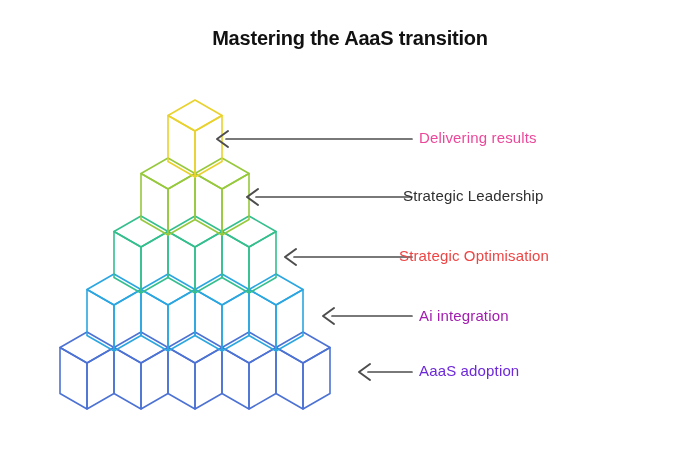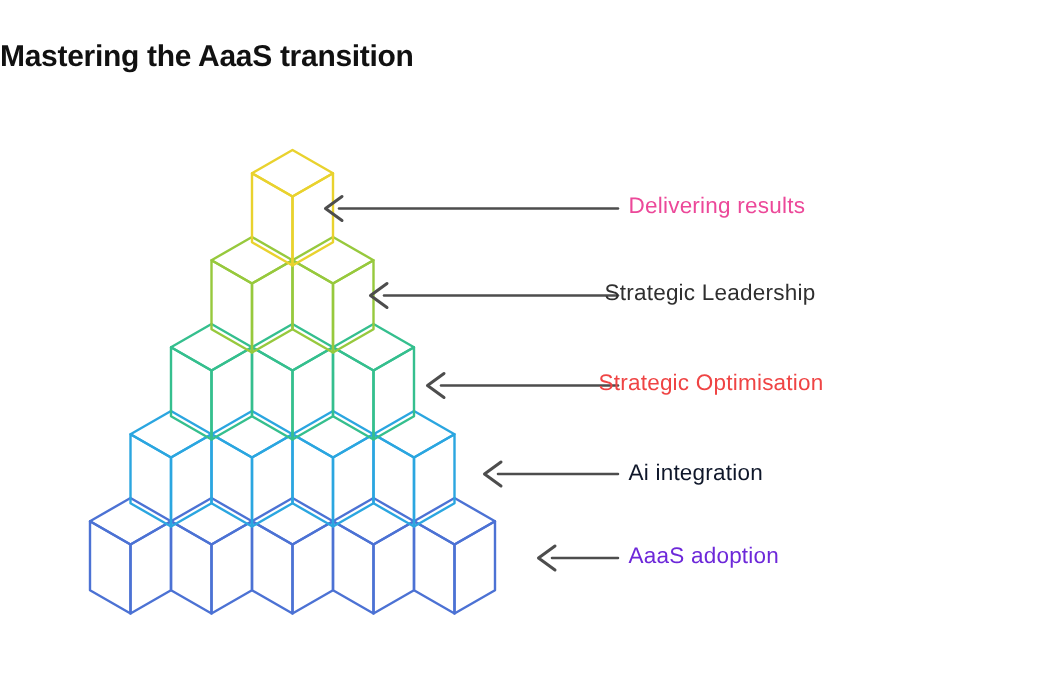--- a/index.html
+++ b/index.html
@@ -6,20 +6,21 @@
   body{
     width:700px;height:450px;
     background:#ffffff;
     font-family:"Liberation Sans","DejaVu Sans",sans-serif;
     overflow:hidden;
     position:relative;
   }
   #page-title{
     position:absolute;
     top:27px;left:0;width:700px;
+    text-align:center;
     font-size:20px;
     font-weight:bold;
     color:#111111;
     letter-spacing:-0.2px;
   }
   #diagram{
     position:absolute;top:0;left:0;
     width:700px;height:450px;
   }
   .stage-label{
@@ -144,15 +145,15 @@
         <line x1="412.00" y1="372.00" x2="368.00" y2="372.00" stroke="#4d4d4d" stroke-width="1.7" stroke-linecap="round"></line>
         <polyline points="370,364 359,372 370,380" fill="none" stroke="#4d4d4d" stroke-width="2" stroke-linecap="round" stroke-linejoin="round"></polyline>
       </g>
     </g>
 </svg>
 
 <div id="labels-layer">
     <div class="stage-label" style="left: 419px; top: 129px; color: #ec4899;">Delivering results</div>
     <div class="stage-label" style="left: 403px; top: 187px; color: rgb(47, 47, 47);">Strategic Leadership</div>
     <div class="stage-label" style="left: 399px; top: 247px; color: #ef4444;">Strategic Optimisation</div>
-    <div class="stage-label" style="left: 419px; top: 307px; color: #0f172a;">Ai integration</div>
+    <div class="stage-label" style="left: 419px; top: 307px; color: #a21caf;">Ai integration</div>
     <div class="stage-label" style="left: 419px; top: 362px; color: #6d28d9;">AaaS adoption</div>
   </div>
 
 </body></html>

